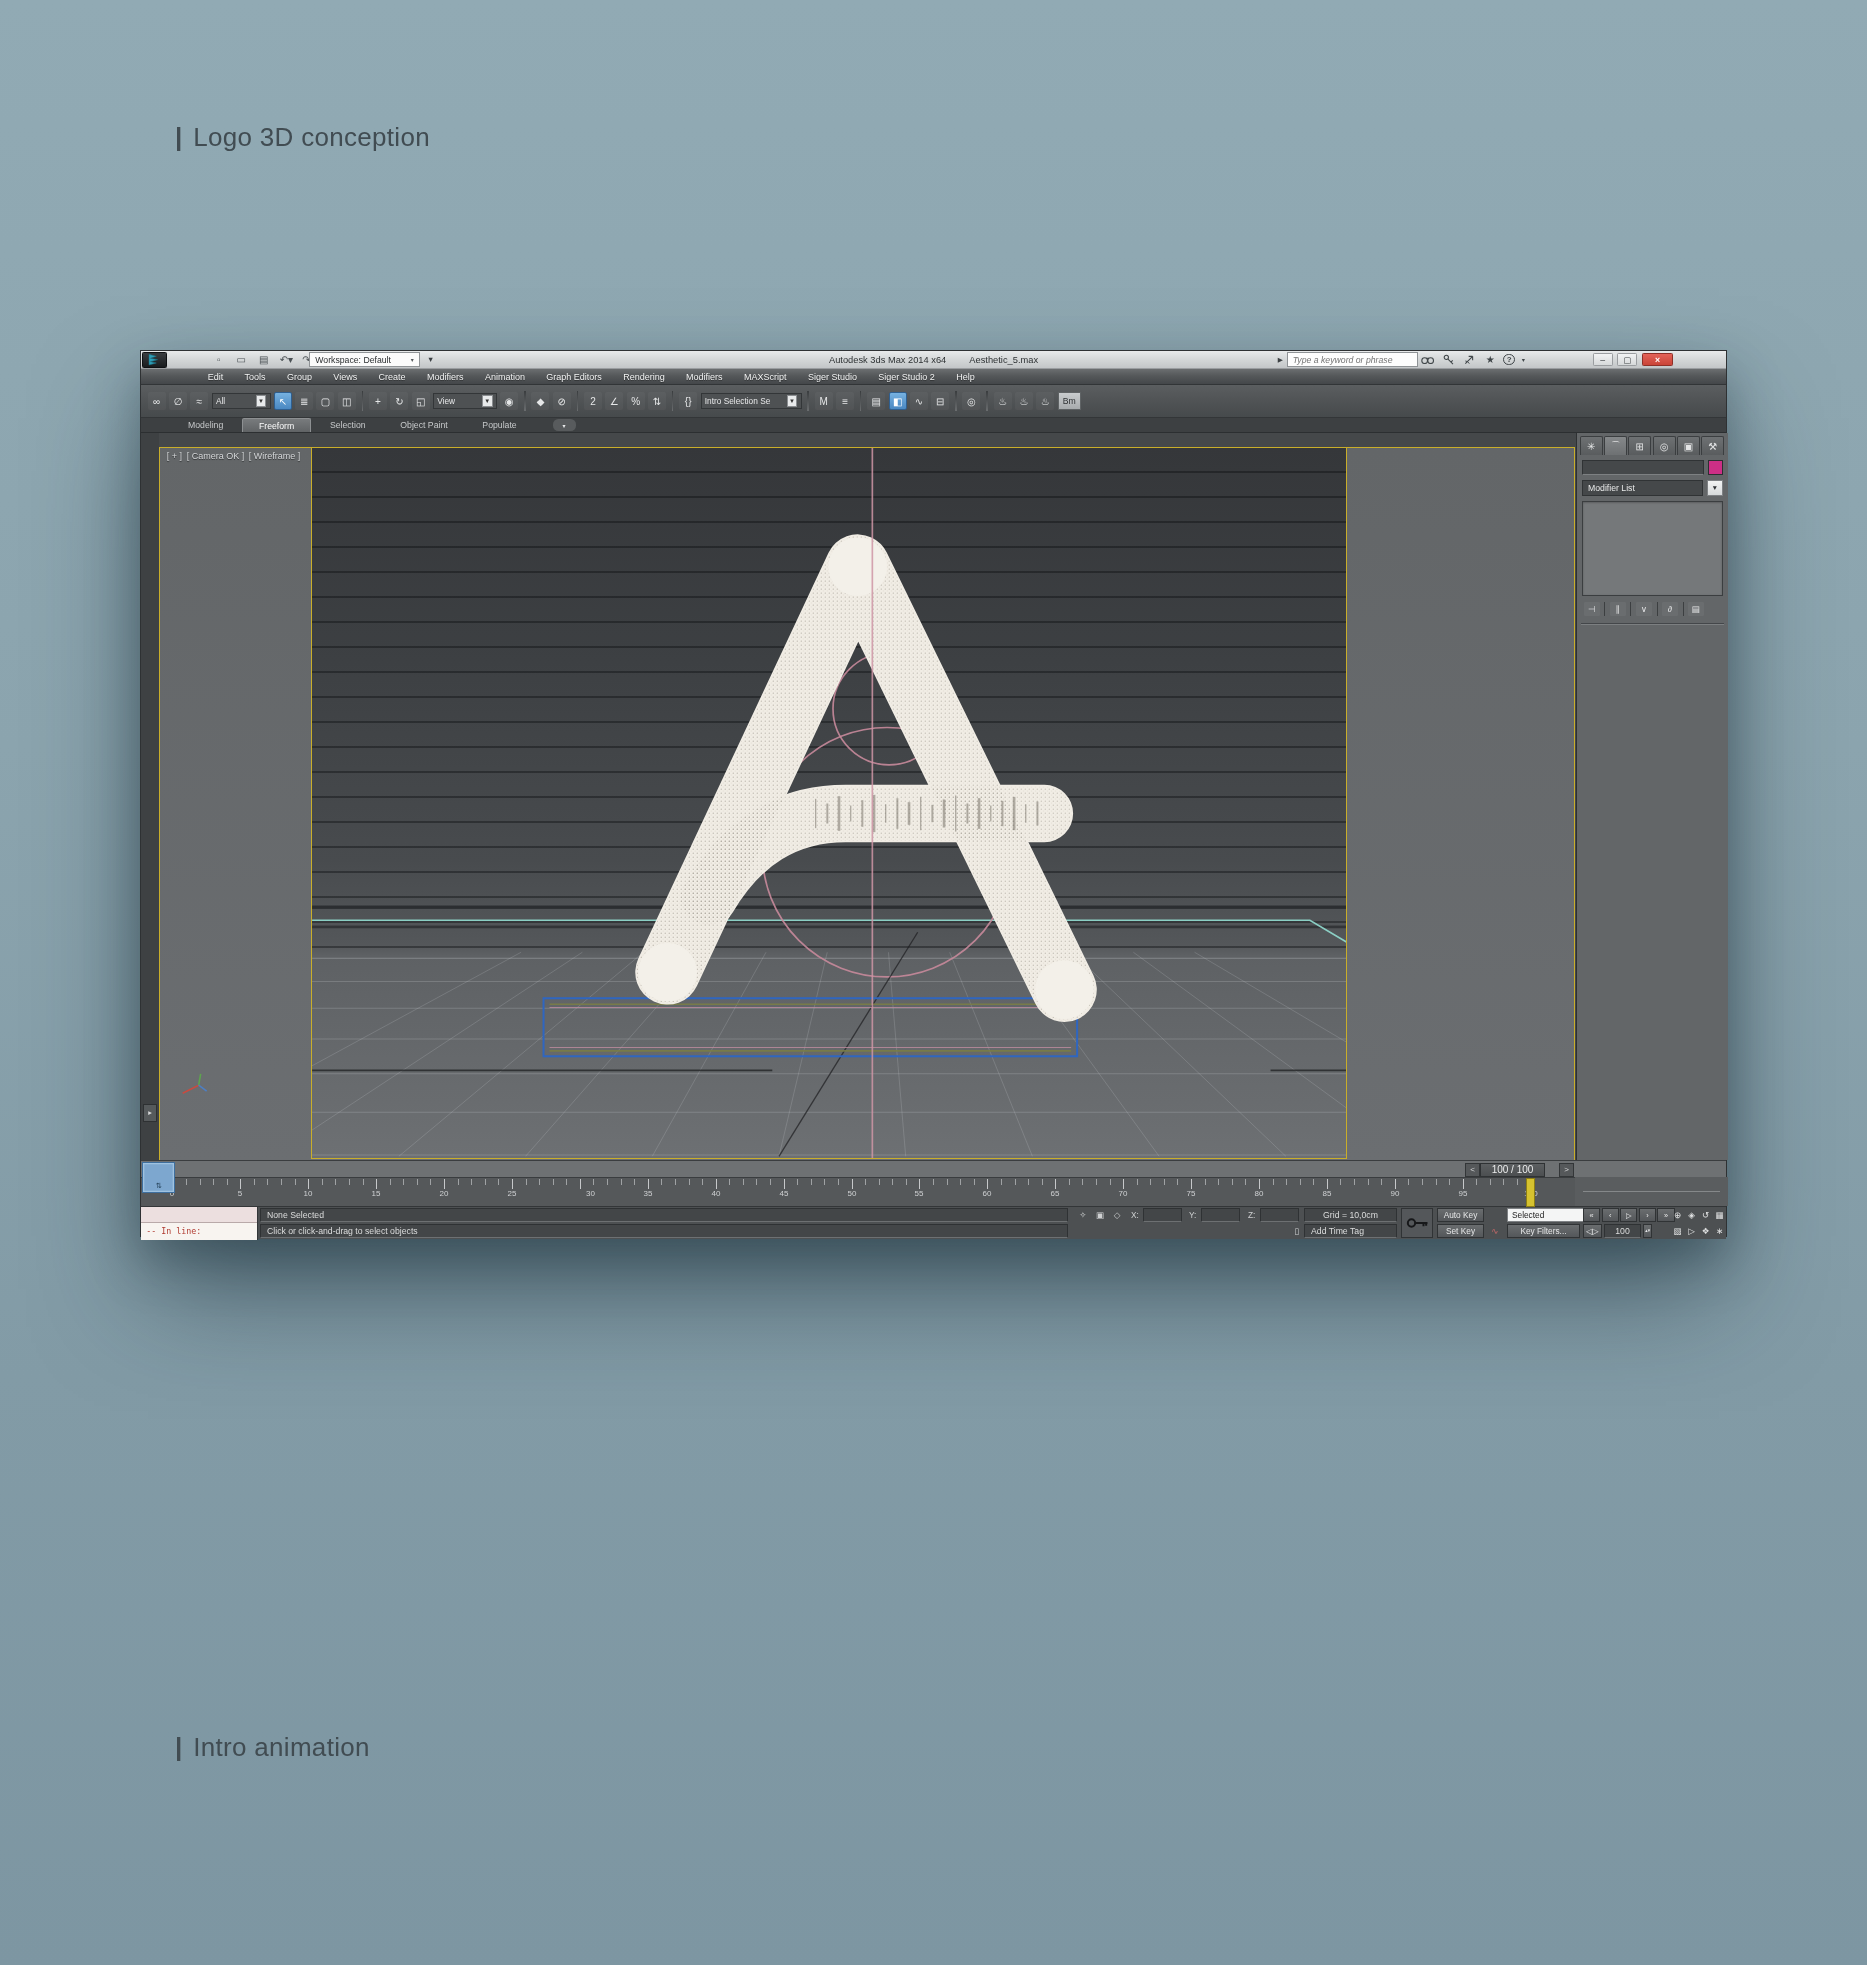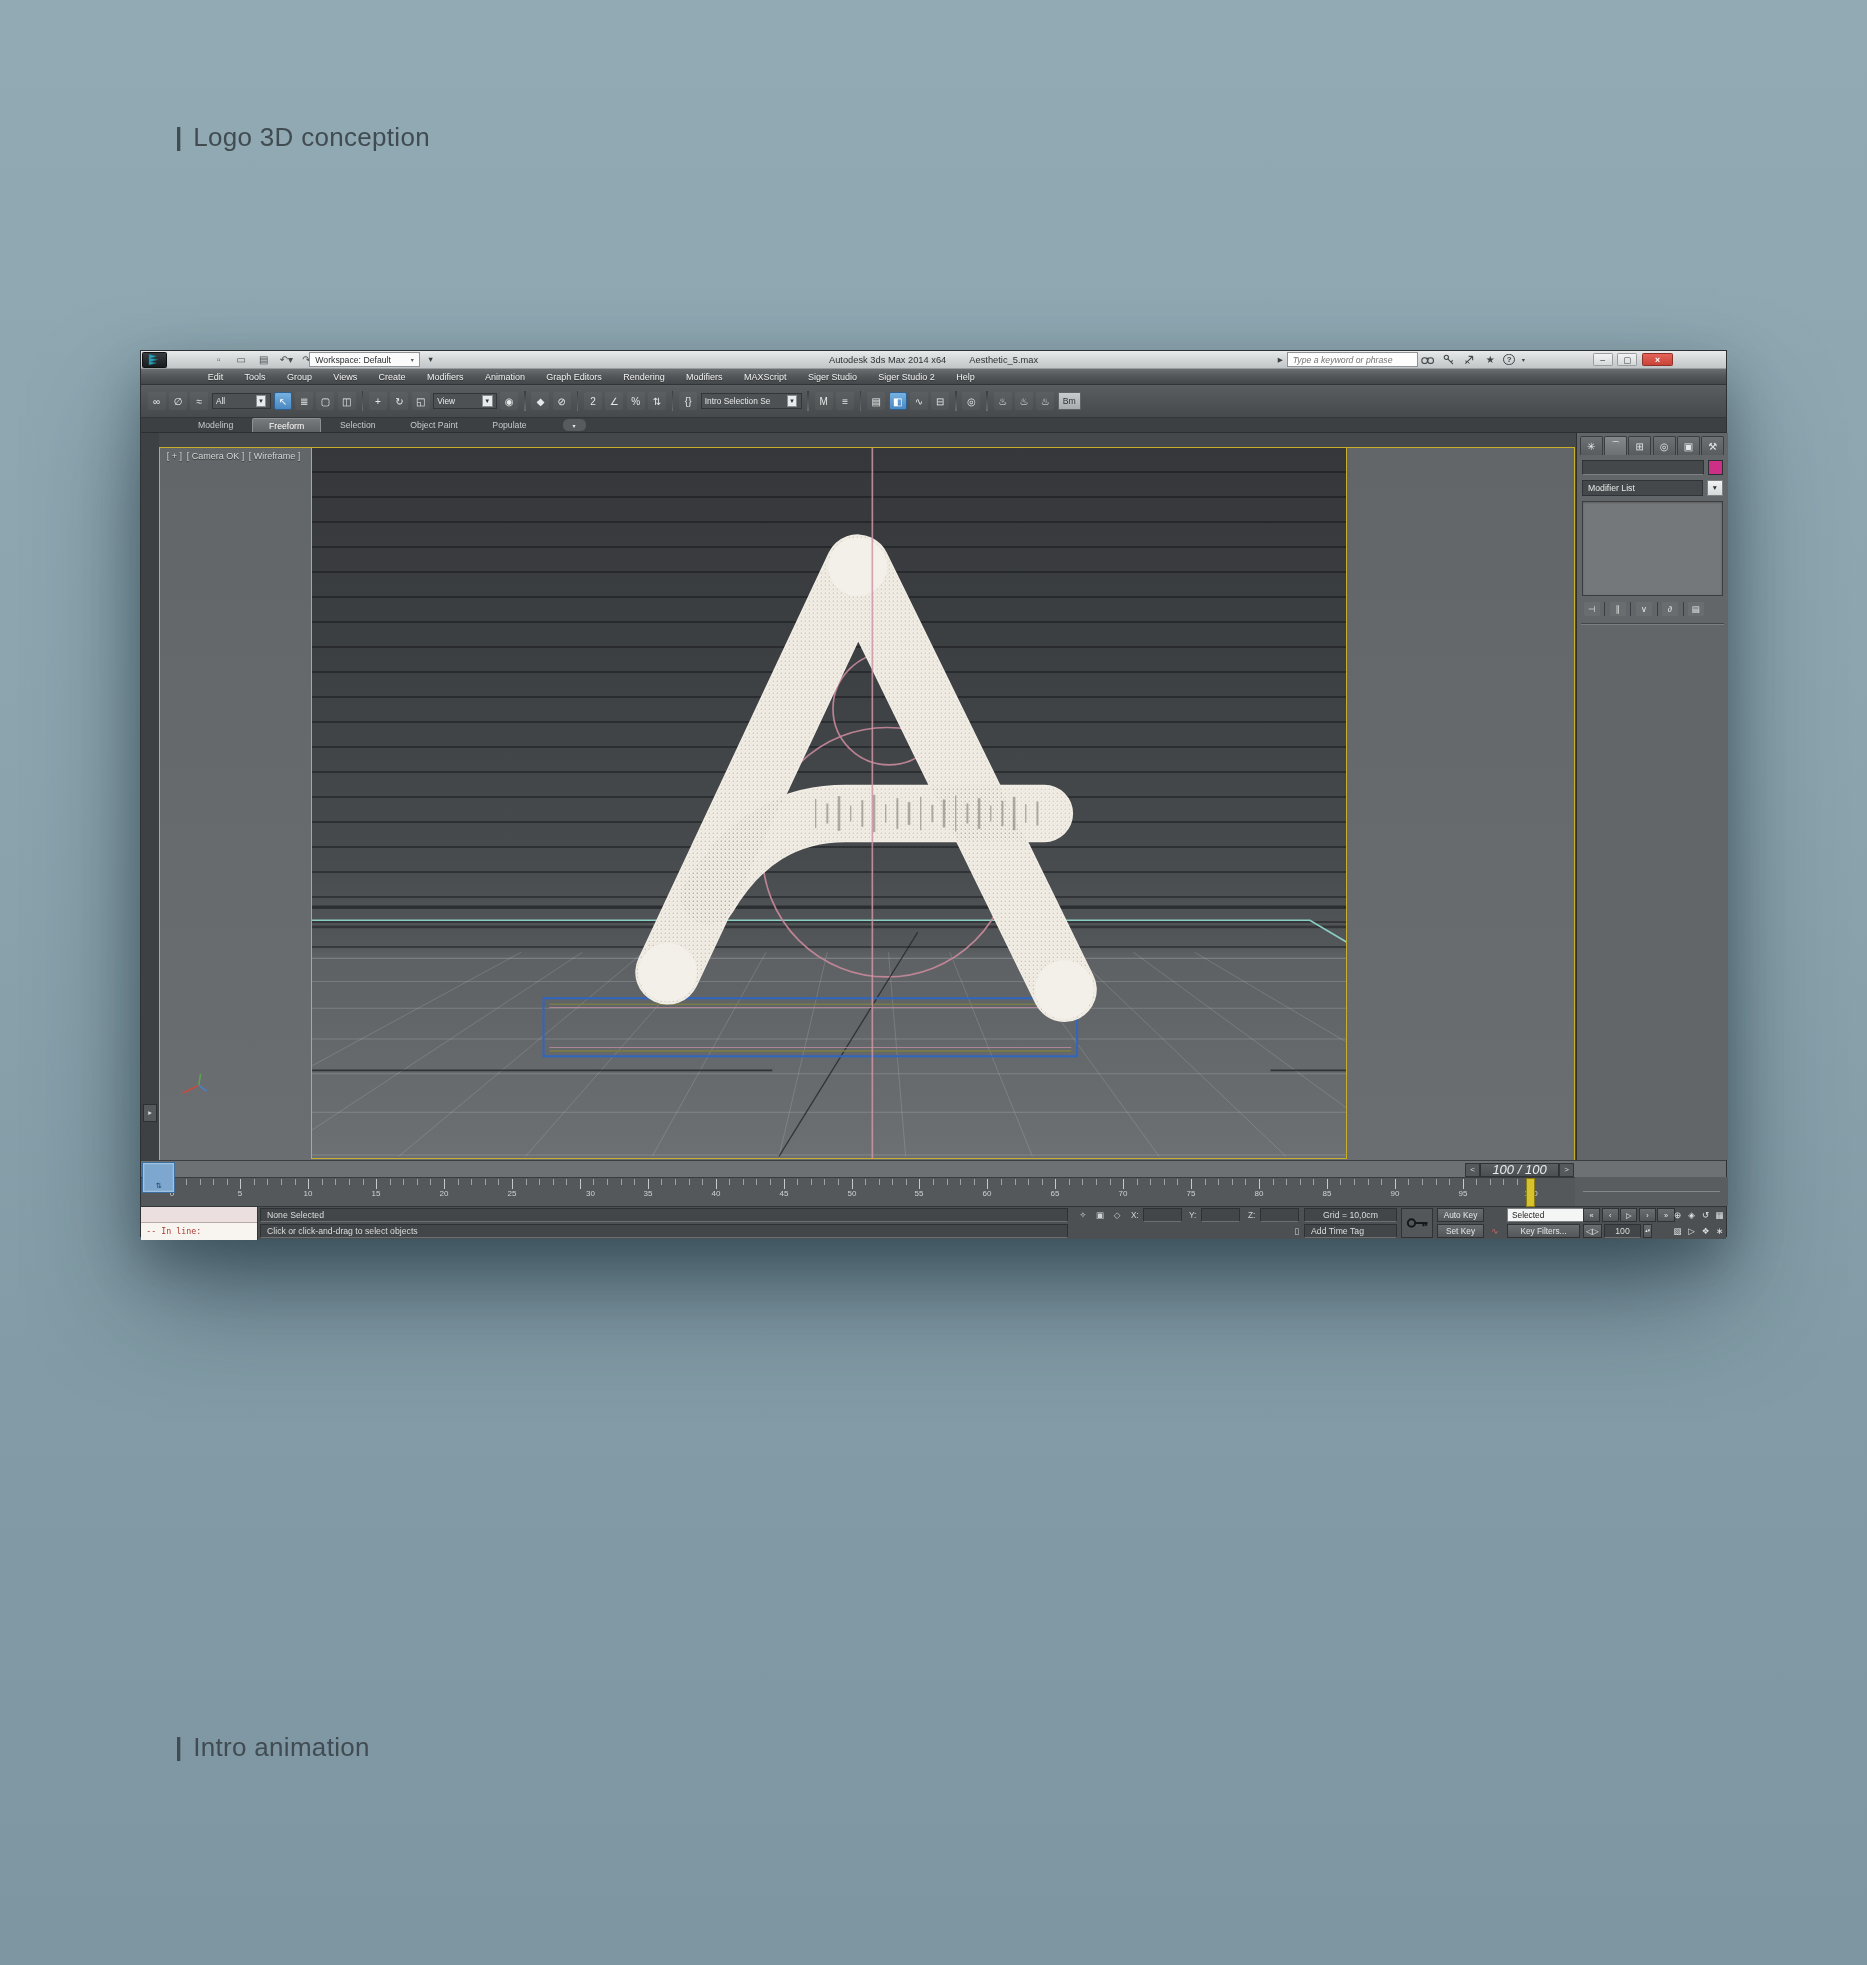--- a/index.html
+++ b/index.html
@@ -51,21 +51,21 @@
   
   .toolbar{height:33px;background:linear-gradient(180deg,#5b5e60 0%,#505355 50%,#464a4c 100%);display:flex;align-items:center;padding:0 6.7px;gap:3.3px;border-bottom:0.7px solid #333638;}
   .t-icon{width:18px;height:18px;border-radius:2px;display:flex;align-items:center;justify-content:center;color:#e6e7e8;font-size:10px;background:rgba(255,255,255,.04);}
   .t-icon.active{background:linear-gradient(180deg,#76b1e0,#4a88c2);border:0.7px solid #2f5f90;color:#fff;}
   .t-sep{width:1.3px;height:20px;background:linear-gradient(180deg,#3a3d3f,#6a6d6f);margin:0 2.7px;}
   .t-dd{height:16px;background:#4e5153;border:0.7px solid #333638;color:#e8e9ea;font-size:8.3px;display:flex;align-items:center;justify-content:space-between;padding:0 3.3px;gap:4px;}
   .t-dd .arr{width:10.7px;height:12px;background:#e8eaeb;color:#333;font-size:6px;display:flex;align-items:center;justify-content:center;border:0.7px solid #8a8d90;}
   .t-btn{min-width:23px;height:17.3px;background:linear-gradient(180deg,#c9ccce,#a7abad);border:0.7px solid #5f6365;color:#2e3133;font-size:8.7px;display:flex;align-items:center;justify-content:center;}
 
   
-  .ribbon{height:15.3px;background:#3d4042;display:flex;align-items:flex-end;padding-left:41px;gap:2.7px;border-bottom:0.7px solid #2c2f31;}
+  .ribbon{height:15.3px;background:#3d4042;display:flex;align-items:flex-end;padding-left:31px;gap:2.7px;border-bottom:0.7px solid #2c2f31;}
   .ribbon-tab{height:14px;padding:0 16px;font-size:8.7px;color:#c7c9cb;display:flex;align-items:center;border-radius:2px 2px 0 0;}
   .ribbon-tab.active{background:linear-gradient(180deg,#787b7d,#606365);color:#fdfdfd;border:0.7px solid #8d9092;border-bottom:none;}
   .ribbon-caret{margin-left:17.3px;width:23px;height:12px;margin-bottom:1.3px;background:#585b5d;border-radius:5.3px;color:#e8e9ea;font-size:6px;display:flex;align-items:center;justify-content:center;}
 
   
   .workarea{position:relative;height:727px;background:#45484a;}
   .leftstrip{position:absolute;left:0;top:0;width:18px;height:100%;background:#3e4143;}
   .vp-tab-btn{position:absolute;left:2px;top:671px;width:14px;height:17.3px;background:#565a5c;border:0.7px solid #2e3133;color:#d8d9da;font-size:7.3px;display:flex;align-items:center;justify-content:center;}
   .viewport{position:absolute;left:18px;top:13.3px;width:1416px;height:714px;border:1.3px solid var(--accent-yellow);background:linear-gradient(180deg,#636668,#6b6e71);}
   .vp-label{position:absolute;left:6.7px;top:3.3px;z-index:5;font-size:9px;color:#d6d8da;text-shadow:0 0.7px 0.7px rgba(0,0,0,.5);display:flex;gap:4.7px;}
@@ -90,21 +90,21 @@
   .cp-icons{display:flex;align-items:center;gap:4.7px;padding:5.3px 6.7px 0 6.7px;color:#e2e3e4;}
   .cp-icons .cpi{width:16px;height:14.7px;display:flex;align-items:center;justify-content:center;font-size:8.7px;background:rgba(255,255,255,.05);border-radius:1.3px;}
   .cp-icons .cpsep{width:0.7px;height:13.3px;background:#3c3f41;}
   .cp-hr{margin:6.7px 4px 0 4px;border-top:0.7px solid #44474a;border-bottom:0.7px solid #7c7f81;}
 
   
   .track-row{position:relative;height:16.7px;background:#6e7173;border-top:0.7px solid #3a3d3f;}
   .mce-btn{position:absolute;left:1.3px;top:0.7px;width:33px;height:31px;z-index:6;background:#7da7cf;border:1.3px solid #3f6f9e;box-shadow:inset 0 0 0 1.3px #9fc2e0;display:flex;align-items:flex-end;justify-content:center;color:#28465e;font-size:7.3px;padding-bottom:2px;}
   .ts-prev,.ts-next{position:absolute;top:1.3px;width:15.3px;height:14px;background:#55585a;border:0.7px solid #333638;color:#d9dadb;font-size:8px;display:flex;align-items:center;justify-content:center;}
   .ts-prev{left:1324px;} .ts-next{left:1418px;}
-  .ts-handle{position:absolute;left:1339px;top:1.3px;width:79px;height:14px;background:linear-gradient(180deg,#5c5f61,#4c4f51);border:0.7px solid #2f3234;color:#eceded;font-size:13px;display:flex;align-items:center;justify-content:center;font-style:italic;}
+  .ts-handle{position:absolute;left:1339px;top:1.3px;width:65px;height:14px;background:linear-gradient(180deg,#5c5f61,#4c4f51);border:0.7px solid #2f3234;color:#eceded;font-size:10px;display:flex;align-items:center;justify-content:center;}
   .ruler{position:relative;height:29px;background:#55585a;border-top:0.7px solid #3a3d3f;width:1434px;}
   .ruler .tick{position:absolute;top:1.3px;width:0.7px;background:#9fa2a4;}
   .ruler .tick.major{width:1.3px;background:#c6c8ca;}
   .ruler .tlabel{position:absolute;top:11.3px;transform:translateX(-50%);font-size:8px;color:#cfd1d3;}
   .time-marker{position:absolute;left:1385px;top:0;width:9.3px;height:29px;background:var(--marker-yellow);border:0.7px solid #8d7e14;z-index:3;}
   .ruler-right{position:absolute;left:1434px;top:826px;width:153px;height:29px;background:#5a5d5f;}
   .ruler-right::after{content:"";position:absolute;left:8px;right:8px;top:14px;border-top:0.7px solid #85888a;}
   .statusbar{position:relative;height:33px;background:#4d5052;border-top:0.7px solid #333638;font-size:8.7px;}
   .listener{position:absolute;left:0;top:0;width:117px;height:33px;border-right:0.7px solid #333638;}
   .listener .l1{height:16px;background:#ecdfdf;border-bottom:0.7px solid #b9a9a9;}

